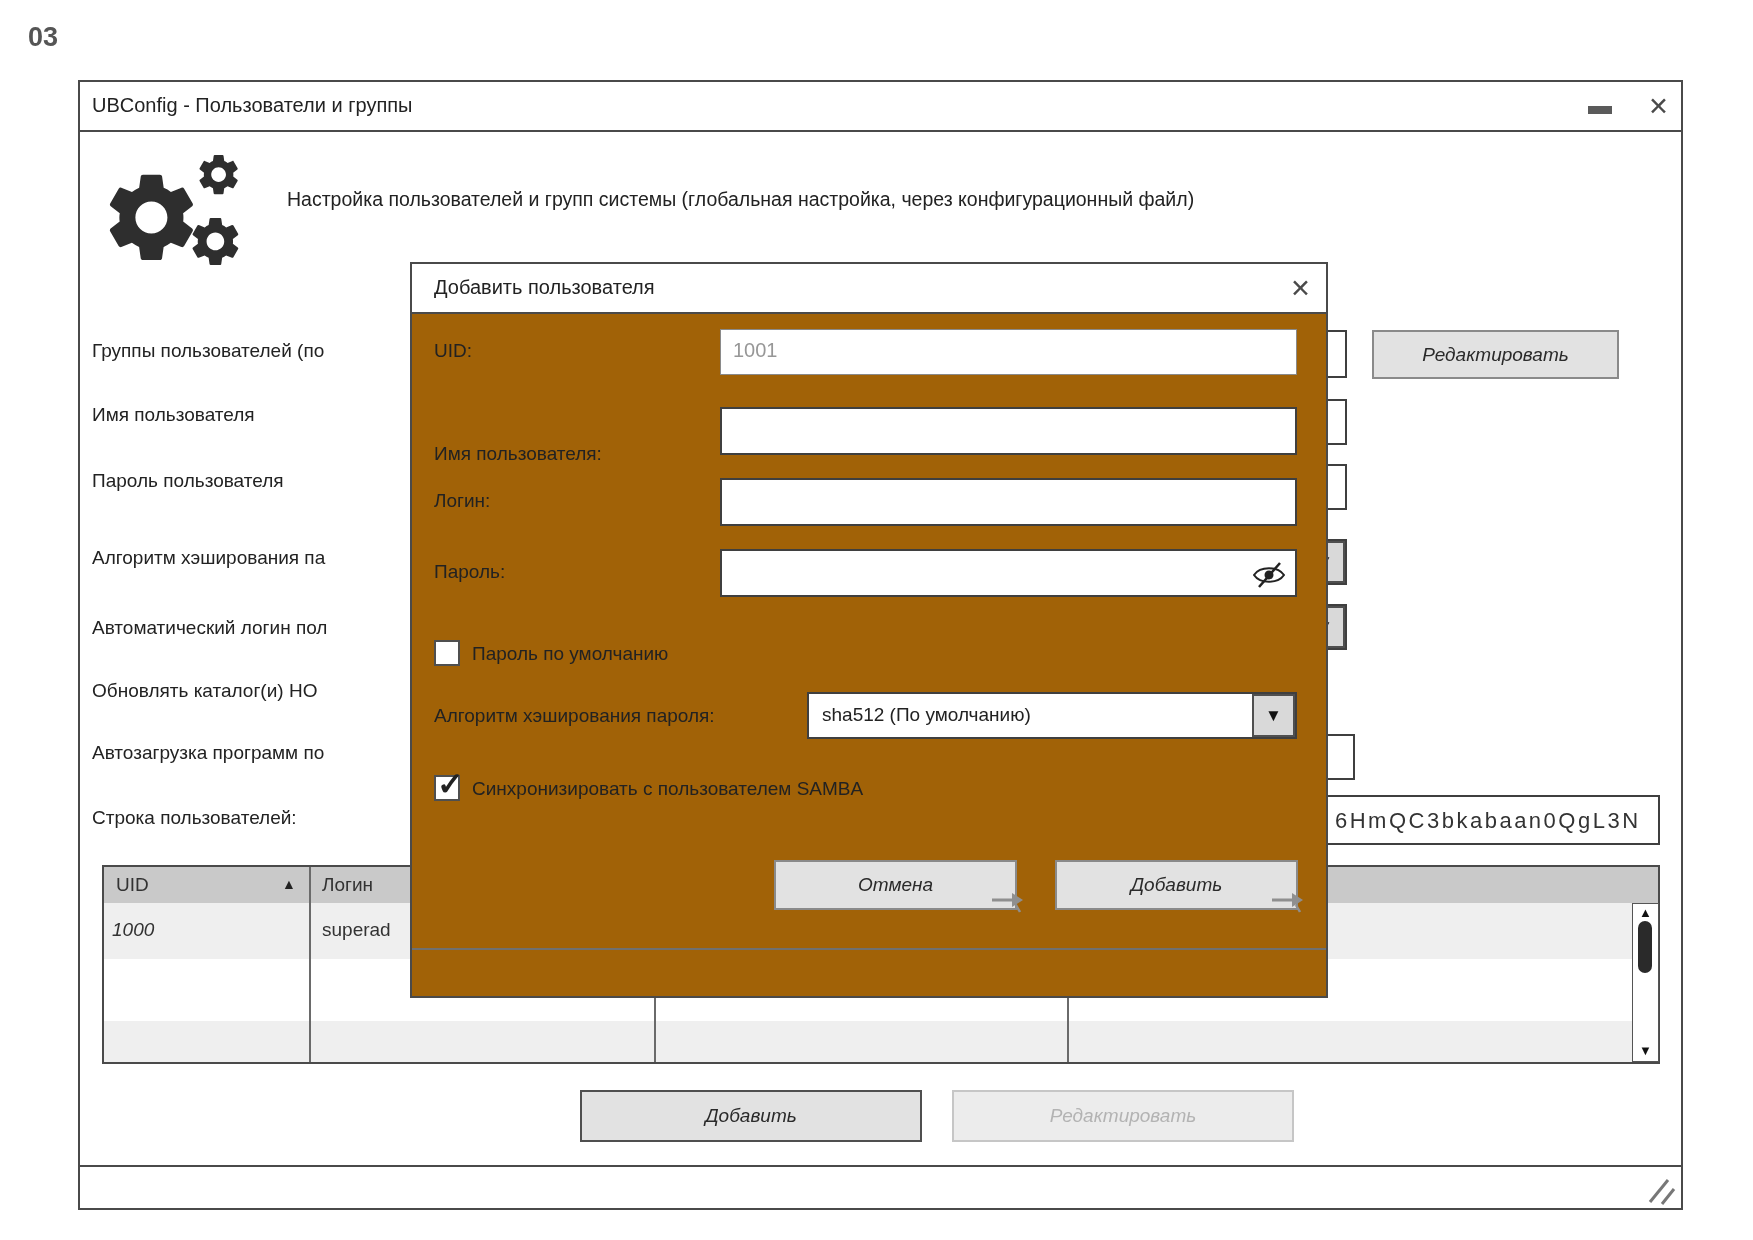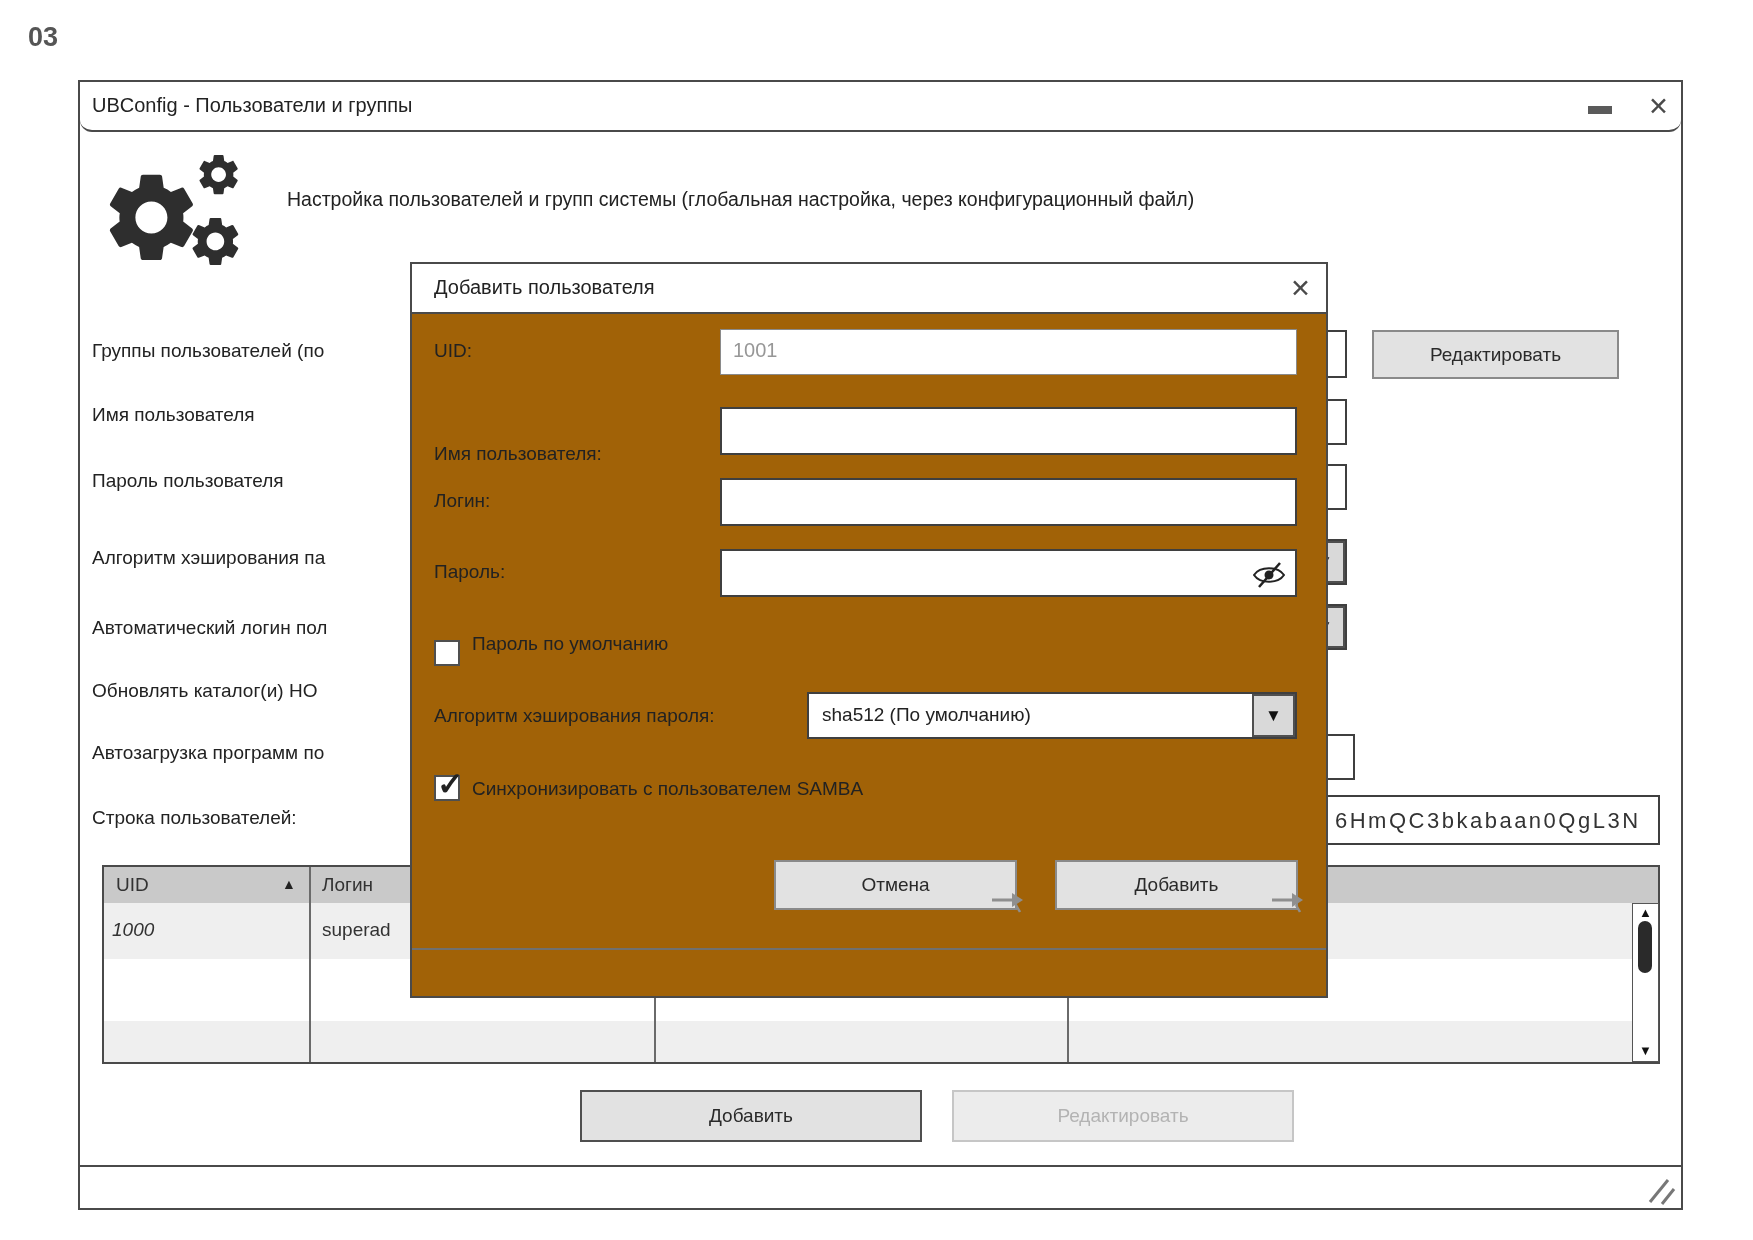--- a/index.html
+++ b/index.html
@@ -6,21 +6,21 @@
   .canvas{position:relative;width:1753px;height:1240px;background:#fff;overflow:hidden;
           font-family:"Liberation Sans", sans-serif;color:#222;}
   .abs{position:absolute;}
   .lbl{font-size:19px;color:#222;white-space:nowrap;}
   .win{border:2px solid #4a4a4a;background:#fff;box-sizing:border-box;}
   .titlebar{border-bottom:2px solid #4a4a4a;box-sizing:border-box;background:#fff;}
   .input{background:#fff;border:2px solid #3f3f3f;box-sizing:border-box;}
   .input.thin{border:1.5px solid #8a8a8a;}
   .btn{display:flex;align-items:center;justify-content:center;background:#e2e2e2;
        border:2px solid #8a8a8a;box-sizing:border-box;font-size:19px;color:#2a2a2a;
-       white-space:nowrap;}
+       white-space:nowrap;font-style:italic;}
   .btn.primary{border-color:#4f4f4f;}
   .btn.disabled{background:#ececec;border-color:#c6c6c6;color:#b3b3b3;}
   .combo-arrow-btn{display:flex;align-items:center;justify-content:center;background:#d9d9d9;
        border:2px solid #4f4f4f;box-sizing:border-box;font-size:17px;color:#111;}
   .checkbox{background:#fff;border:2px solid #4f4f4f;box-sizing:border-box;}
   .table-outer{border:2px solid #4a4a4a;box-sizing:border-box;background:#fff;}
   .colline{background:#6a6a6a;width:2px;}
   .hdrcell{font-size:19px;color:#333;}
   .cell{font-size:19px;color:#333;}
   .modal{border:2px solid #4a4a4a;background:#a16207;box-sizing:border-box;z-index:10;}
@@ -32,21 +32,21 @@
 </style>
 </head>
 <body>
 
 <div class="canvas">
 
   <div class="abs" style="left:28px;top:22px;font-size:27px;font-weight:bold;color:#555;">03</div>
 
   <div class="abs win" style="left:78px;top:80px;width:1605px;height:1130px;">
 
-    <div class="abs titlebar" style="left:0;top:0;width:100%;height:50px;border-radius:12px;">
+    <div class="abs titlebar" style="left:0;top:0;width:100%;height:50px;">
       <div class="abs" style="left:12px;top:12px;font-size:20px;color:#222;white-space:nowrap;">UBConfig - Пользователи и группы</div>
       <div class="abs" style="left:1508px;top:24px;width:24px;height:8px;background:#5a5a5a;"></div>
       <div class="abs glyph-x" style="left:1568px;top:12px;">✕</div>
     </div>
 
     <svg class="abs" style="left:20px;top:68px;" width="150" height="126" viewBox="0 0 150 126">
       <g fill="#2e2e2e">
         <path transform="translate(94,0) scale(2.05)" d="M19.14 12.94c.04-.3.06-.61.06-.94 0-.32-.02-.64-.07-.94l2.03-1.58c.18-.14.23-.41.12-.61l-1.92-3.32c-.12-.22-.37-.29-.59-.22l-2.39.96c-.5-.38-1.03-.7-1.62-.94L14.4 2.81c-.04-.24-.24-.41-.48-.41h-3.84c-.24 0-.43.17-.47.41L9.25 5.35c-.59.24-1.13.57-1.62.94l-2.39-.96c-.22-.08-.47 0-.59.22L2.74 8.87c-.12.21-.08.47.12.61l2.03 1.58c-.05.3-.09.63-.09.94s.02.64.07.94l-2.03 1.58c-.18.14-.23.41-.12.61l1.92 3.32c.12.22.37.29.59.22l2.39-.96c.5.38 1.03.7 1.62.94l.36 2.54c.05.24.24.41.48.41h3.84c.24 0 .44-.17.47-.41l.36-2.54c.59-.24 1.13-.56 1.62-.94l2.39.96c.22.08.47 0 .59-.22l1.92-3.32c.12-.22.07-.47-.12-.61l-2.01-1.58zM12 15.6c-1.98 0-3.6-1.62-3.6-3.6s1.62-3.6 3.6-3.6 3.6 1.62 3.6 3.6-1.62 3.6-3.6 3.6z"></path>
         <path transform="translate(86,62) scale(2.45)" d="M19.14 12.94c.04-.3.06-.61.06-.94 0-.32-.02-.64-.07-.94l2.03-1.58c.18-.14.23-.41.12-.61l-1.92-3.32c-.12-.22-.37-.29-.59-.22l-2.39.96c-.5-.38-1.03-.7-1.62-.94L14.4 2.81c-.04-.24-.24-.41-.48-.41h-3.84c-.24 0-.43.17-.47.41L9.25 5.35c-.59.24-1.13.57-1.62.94l-2.39-.96c-.22-.08-.47 0-.59.22L2.74 8.87c-.12.21-.08.47.12.61l2.03 1.58c-.05.3-.09.63-.09.94s.02.64.07.94l-2.03 1.58c-.18.14-.23.41-.12.61l1.92 3.32c.12.22.37.29.59.22l2.39-.96c.5.38 1.03.7 1.62.94l.36 2.54c.05.24.24.41.48.41h3.84c.24 0 .44-.17.47-.41l.36-2.54c.59-.24 1.13-.56 1.62-.94l2.39.96c.22.08.47 0 .59-.22l1.92-3.32c.12-.22.07-.47-.12-.61l-2.01-1.58zM12 15.6c-1.98 0-3.6-1.62-3.6-3.6s1.62-3.6 3.6-3.6 3.6 1.62 3.6 3.6-1.62 3.6-3.6 3.6z"></path>
         <path transform="translate(-2,14) scale(4.45)" d="M19.14 12.94c.04-.3.06-.61.06-.94 0-.32-.02-.64-.07-.94l2.03-1.58c.18-.14.23-.41.12-.61l-1.92-3.32c-.12-.22-.37-.29-.59-.22l-2.39.96c-.5-.38-1.03-.7-1.62-.94L14.4 2.81c-.04-.24-.24-.41-.48-.41h-3.84c-.24 0-.43.17-.47.41L9.25 5.35c-.59.24-1.13.57-1.62.94l-2.39-.96c-.22-.08-.47 0-.59.22L2.74 8.87c-.12.21-.08.47.12.61l2.03 1.58c-.05.3-.09.63-.09.94s.02.64.07.94l-2.03 1.58c-.18.14-.23.41-.12.61l1.92 3.32c.12.22.37.29.59.22l2.39-.96c.5.38 1.03.7 1.62.94l.36 2.54c.05.24.24.41.48.41h3.84c.24 0 .44-.17.47-.41l.36-2.54c.59-.24 1.13-.56 1.62-.94l2.39.96c.22.08.47 0 .59-.22l1.92-3.32c.12-.22.07-.47-.12-.61l-2.01-1.58zM12 15.6c-1.98 0-3.6-1.62-3.6-3.6s1.62-3.6 3.6-3.6 3.6 1.62 3.6 3.6-1.62 3.6-3.6 3.6z"></path>
@@ -139,21 +139,21 @@
     <div class="abs input" style="left:308px;top:285px;width:577px;height:48px;">
       <span></span>
       <svg class="abs" style="left:528px;top:10px;" width="38" height="28" viewBox="0 0 38 28">
         <path d="M4 14 C10 5 28 5 34 14 C28 23 10 23 4 14 Z" fill="none" stroke="#222" stroke-width="2"></path>
         <circle cx="19" cy="14" r="4.5" fill="#222"></circle>
         <line x1="9" y1="26" x2="30" y2="2" stroke="#222" stroke-width="2.5"></line>
       </svg>
     </div>
 
     <div class="abs checkbox" style="left:22px;top:376px;width:26px;height:26px;"></div>
-    <div class="abs lbl" style="left:60px;top:369px;text-align:right;">Пароль по умолчанию</div>
+    <div class="abs lbl" style="left:60px;top:379px;text-align:right;">Пароль по умолчанию</div>
 
     <div class="abs lbl" style="left:22px;top:441px;">Алгоритм хэширования пароля:</div>
     <div class="abs input" style="left:395px;top:428px;width:490px;height:47px;">
       <span class="abs" style="left:13px;top:10px;font-size:19px;color:#222;white-space:nowrap;">sha512 (По умолчанию)</span>
       <div class="combo-arrow-btn abs" style="left:443px;top:0px;width:43px;height:43px;">▼</div>
     </div>
 
     <div class="abs checkbox" style="left:22px;top:511px;width:26px;height:26px;">
       <span class="abs" style="left:1px;top:-12px;font-size:32px;color:#222;font-weight:bold;">✓</span>
     </div>

